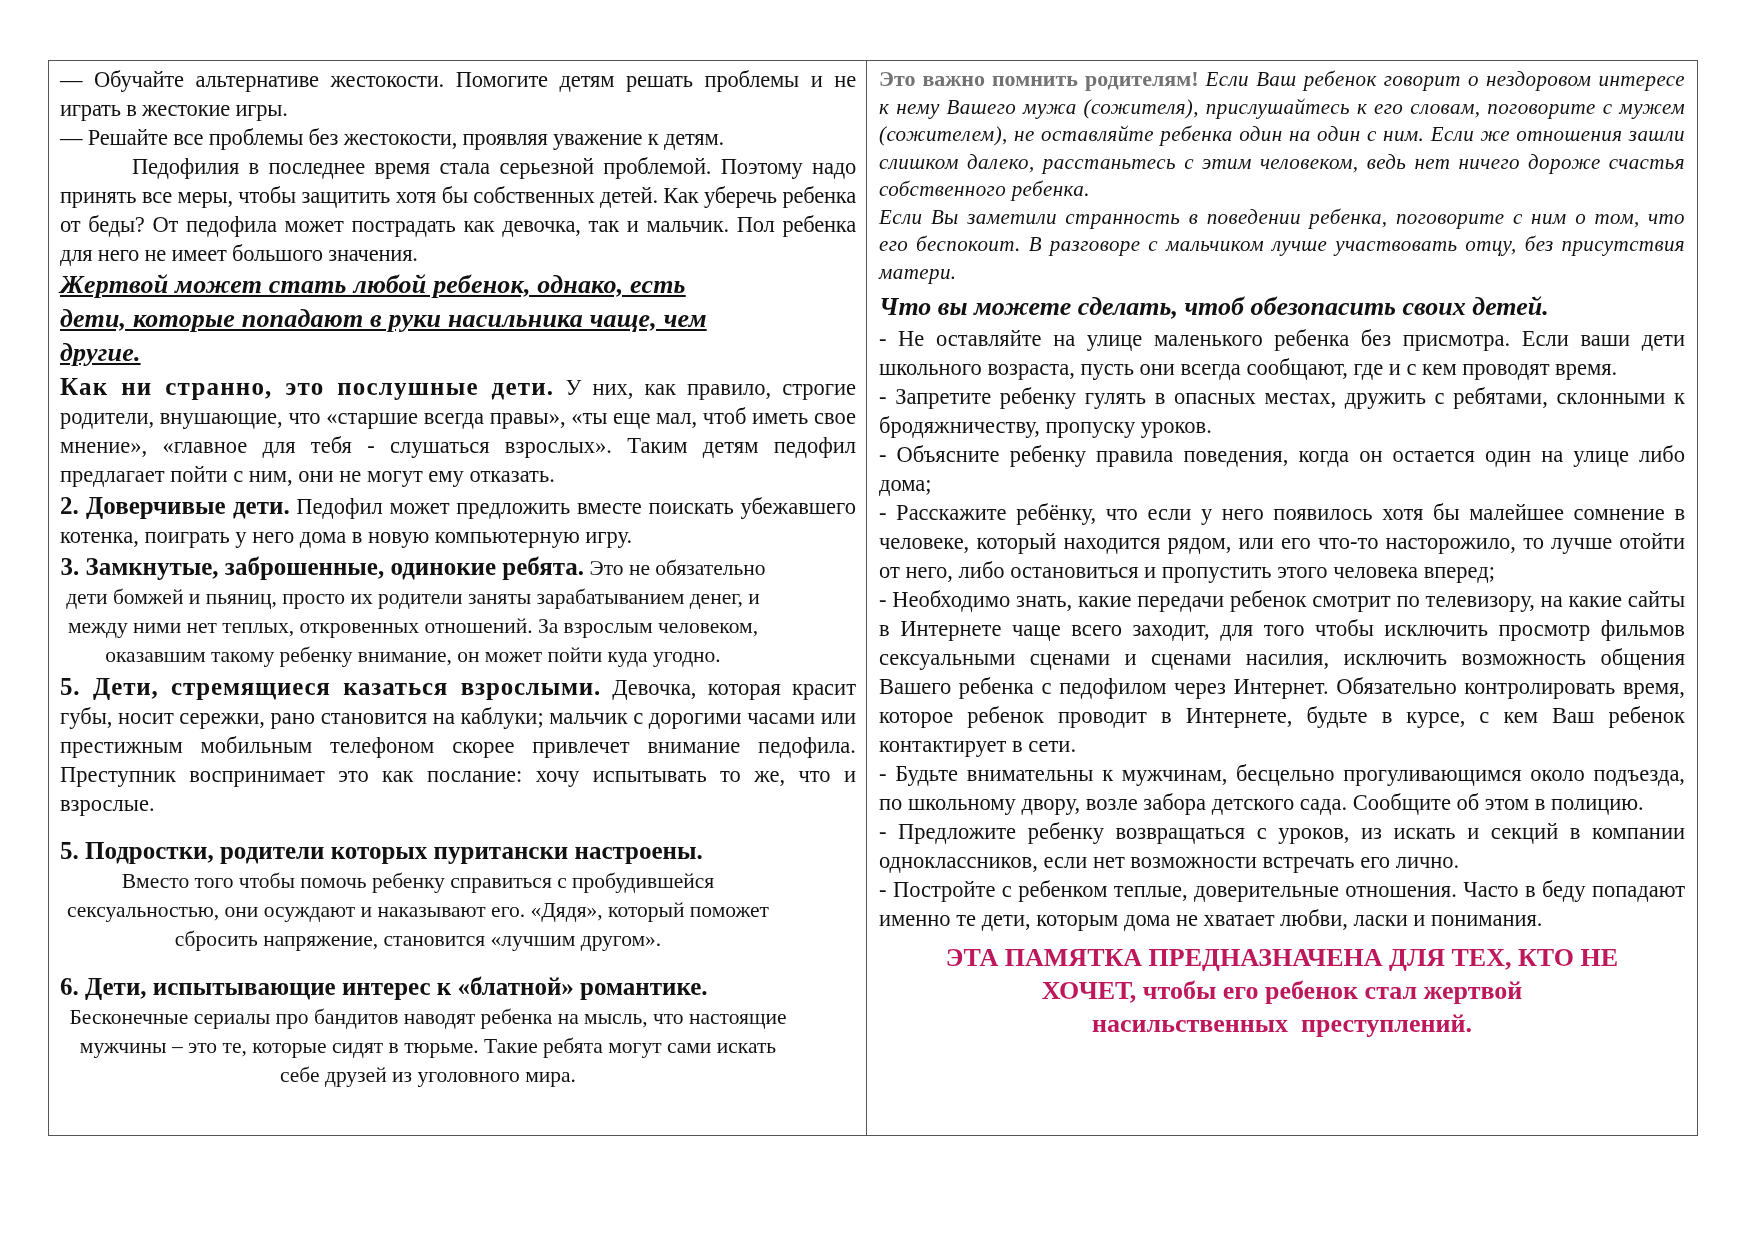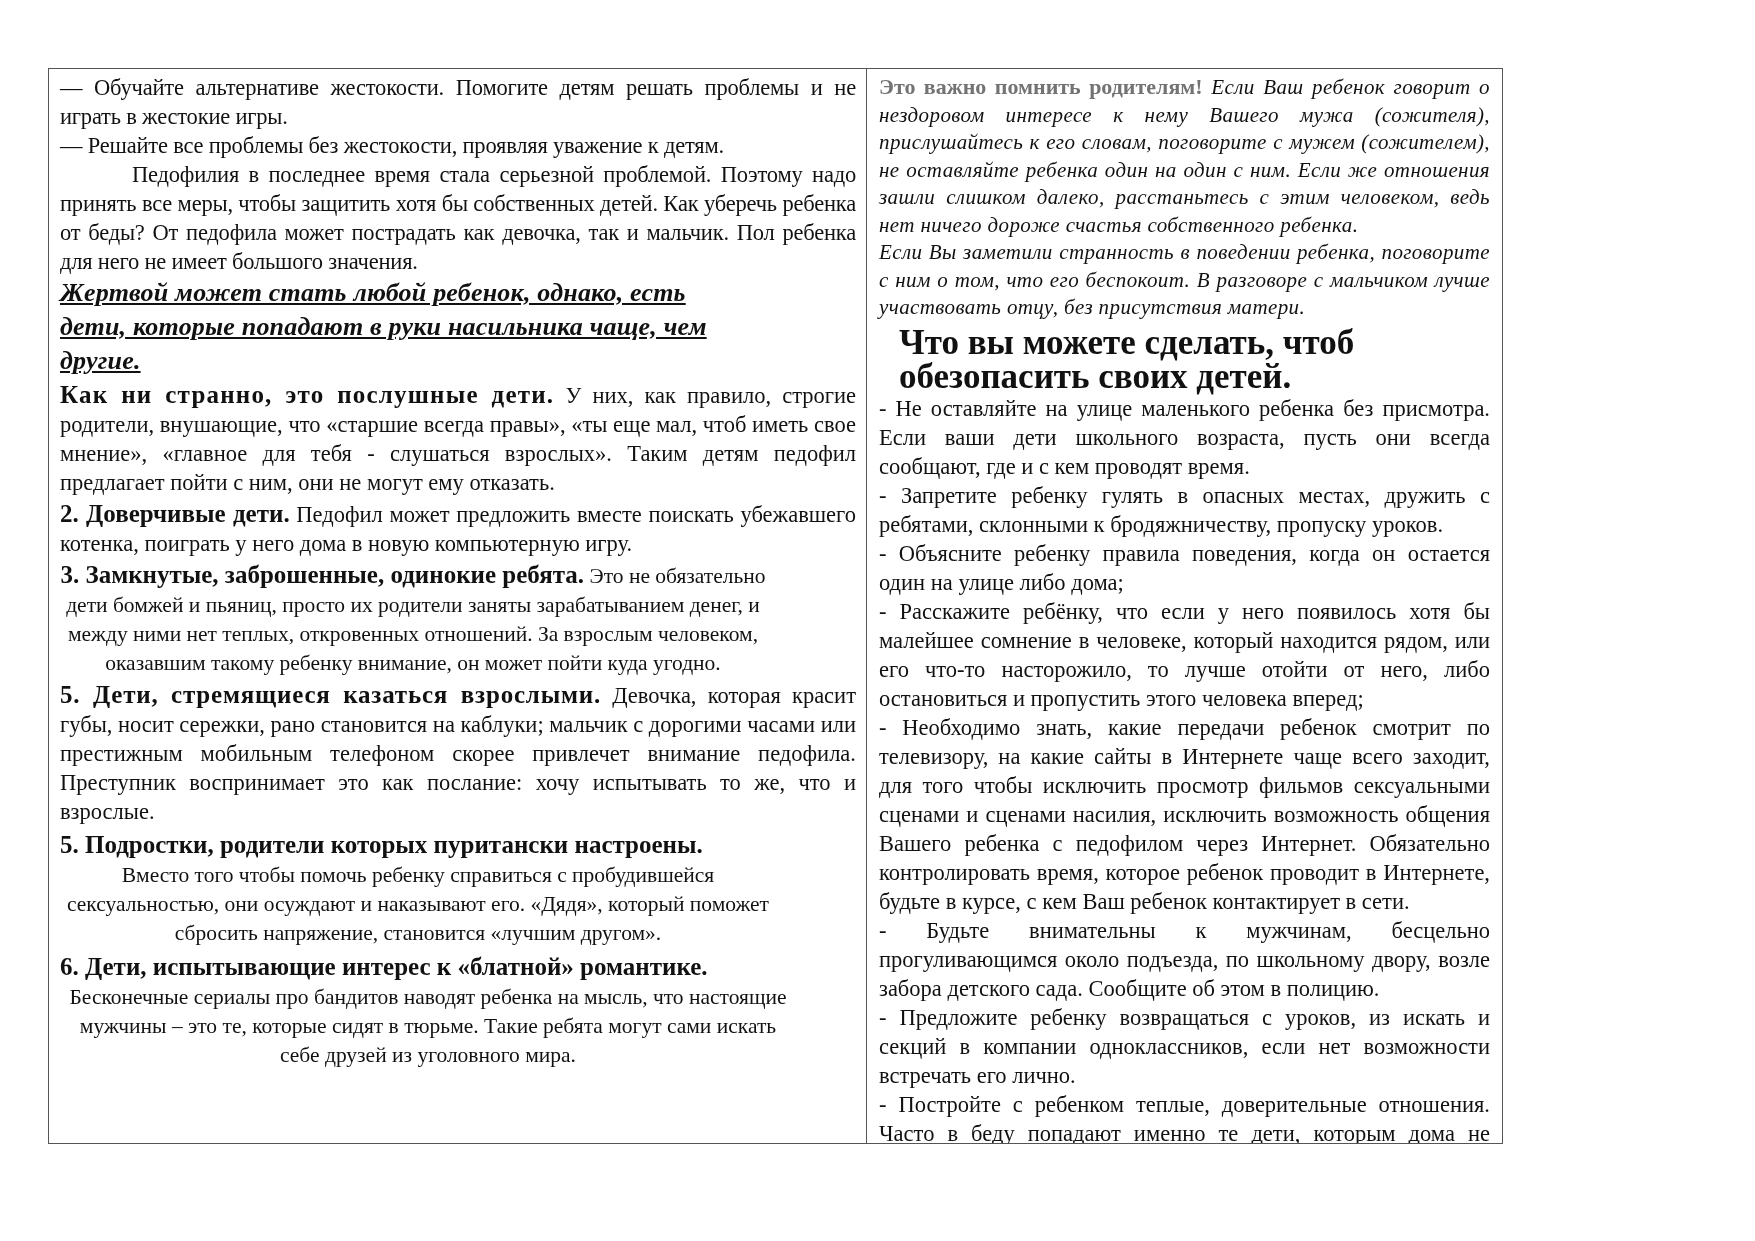--- a/index.html
+++ b/index.html
@@ -1,33 +1,33 @@
 <!DOCTYPE html>
 <html><head>
 <meta charset="utf-8">
 <style>
   html, body { margin:0; padding:0; background:#ffffff; }
   body { width:1755px; height:1241px; position:relative; overflow:hidden;
          font-family:"Liberation Serif", serif; color:#111; }
-  .sheet { position:absolute; left:48px; top:68px; width:1455px; height:1076px;
+  .sheet { position:absolute; left:48px; top:60px; width:1650px; height:1076px;
            border:1.5px solid #555; box-sizing:border-box; display:flex; }
   .col { box-sizing:border-box; height:100%; overflow:hidden; }
   .col-left { width:818px; border-right:1.5px solid #555; padding:4px 10px 0 11px; }
   .col-right { flex:1; padding:4px 12px 0 12px; }
   p { margin:0; }
   .t { font-size:22.5px; line-height:29px; text-align:justify; letter-spacing:-0.2px; }
   .indent { text-indent:72px; }
   .lead { font-size:26px; line-height:34px; font-weight:bold; font-style:italic; letter-spacing:0.2px; }
   .sect { font-size:22.5px; line-height:29px; text-align:justify; margin-top:2px; }
   .sect .hd { font-weight:bold; font-size:25px; }
   .plain { font-size:21.5px; line-height:29px; text-align:center; }
-  .hd-block { font-weight:bold; font-size:25px; line-height:32px; margin-top:3px; }
+  .hd-block { font-weight:bold; font-size:25px; line-height:32px; margin-top:17px; }
   .it { font-style:italic; font-size:21px; line-height:27.5px; text-align:justify; letter-spacing:0.4px; }
   .it .red-lead { font-style:normal; font-weight:bold; color:#737373; font-size:22px; letter-spacing:0; }
-  .rhead { font-size:35px; line-height:34px; font-weight:bold; margin-top:4px;margin-left:20px; }
+  .rhead { font-size:26px; line-height:34px; font-weight:bold; font-style:italic; margin-top:4px; }
   .bul { font-size:22.5px; line-height:29px; text-align:justify; }
   .footer { color:#be185d; font-weight:bold; text-align:center; font-size:26px; line-height:33px; margin-top:8px; }
   .footer .l1 { display:block; }
 </style>
 </head>
 <body>
 
 <div class="sheet">
 
   <div class="col col-left">

